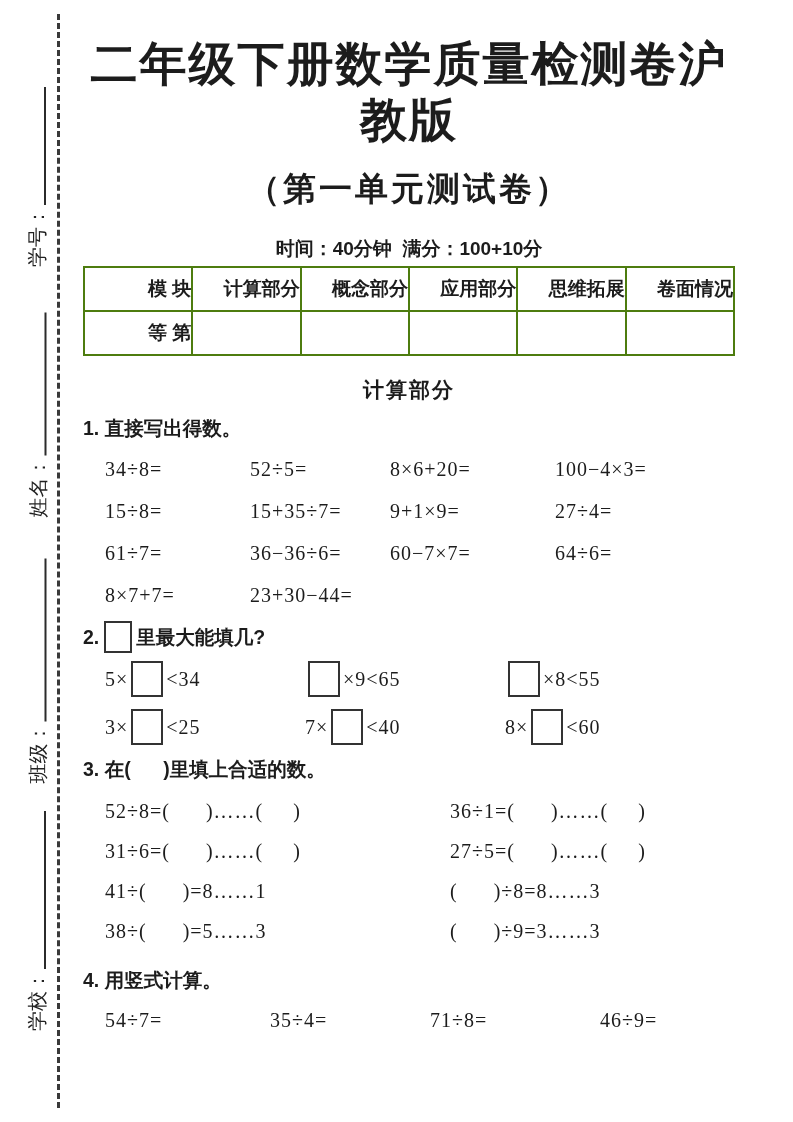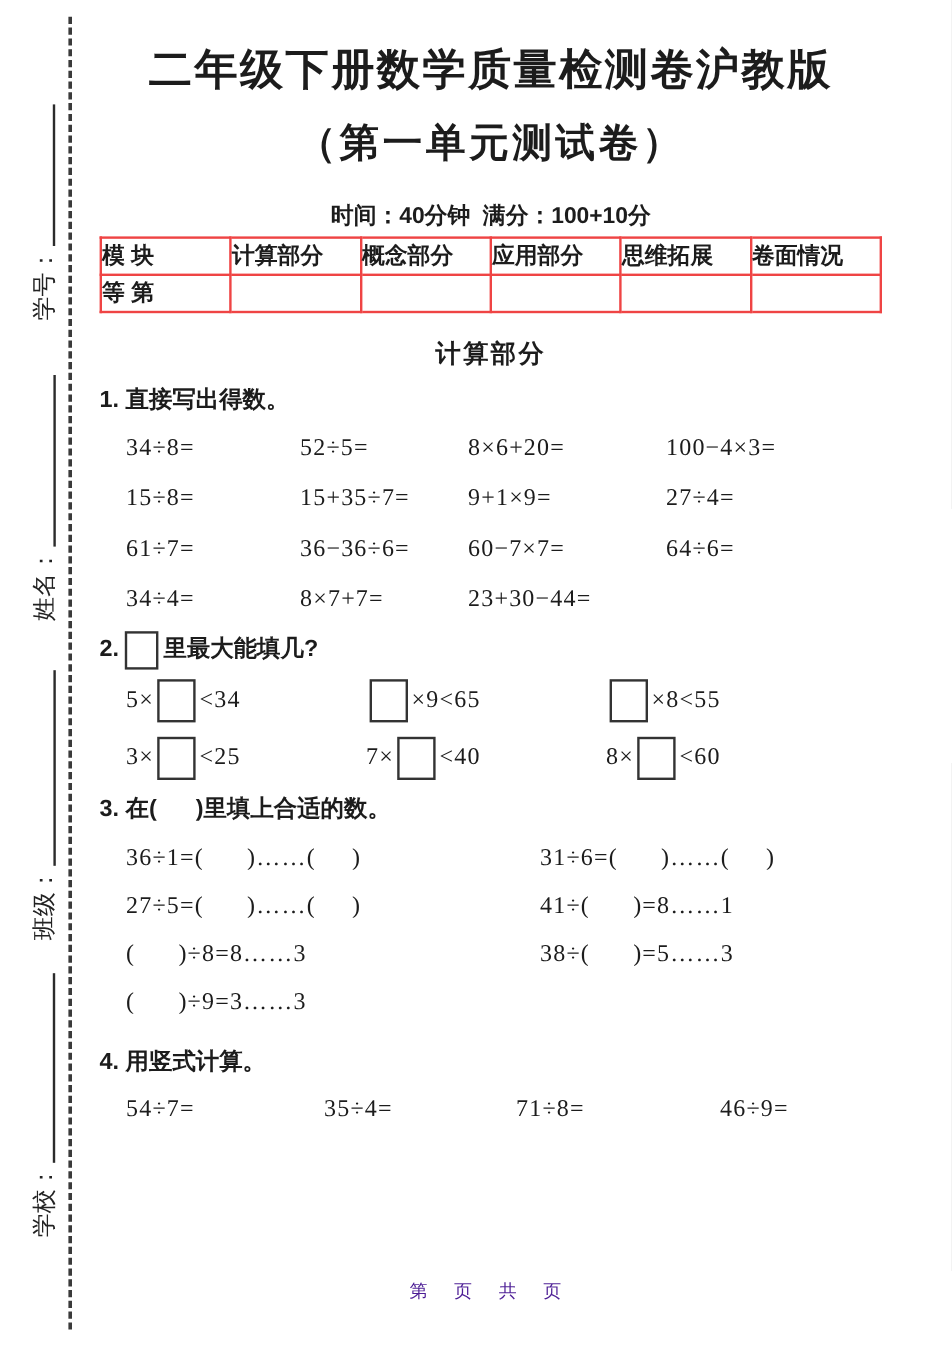--- a/index.html
+++ b/index.html
@@ -40,21 +40,21 @@
   }
   
   .content {
     position: absolute;
     left: 83px; top: 0;
     width: 652px;
   }
   .title {
     margin-top: 36px;
     text-align: center;
-    font-size: 36px;
+    font-size: 47px;
     font-weight: bold;
     letter-spacing: 2px;
     line-height: 1.2;
   }
   .subtitle {
     margin-top: 20px;
     text-align: center;
     font-size: 33px;
     font-weight: bold;
     letter-spacing: 3px;
@@ -67,23 +67,23 @@
     font-weight: bold;
     white-space: pre;
   }
   table.score {
     margin-top: 4px;
     width: 100%;
     border-collapse: collapse;
     table-layout: fixed;
   }
   table.score th, table.score td {
-    border: 2px solid #ef4444;
-    height: 31px;
-    text-align: left;
+    border: 2px solid #4d7c0f;
+    height: 44px;
+    text-align: right;
     vertical-align: middle;
     font-size: 19px;
     font-weight: bold;
     white-space: pre;
   }
   .section-heading {
     margin-top: 20px;
     text-align: center;
     font-size: 21px;
     font-weight: bold;
@@ -194,21 +194,20 @@
       <div class="cell math">8×6+20=</div>
       <div class="cell math">100−4×3=</div>
       <div class="cell math">15÷8=</div>
       <div class="cell math">15+35÷7=</div>
       <div class="cell math">9+1×9=</div>
       <div class="cell math">27÷4=</div>
       <div class="cell math">61÷7=</div>
       <div class="cell math">36−36÷6=</div>
       <div class="cell math">60−7×7=</div>
       <div class="cell math">64÷6=</div>
-      <div class="cell math">34÷4=</div>
       <div class="cell math">8×7+7=</div>
       <div class="cell math">23+30−44=</div>
     </div>
 
     <div class="q-label q2-head">
       <span>2.</span>
       <span class="fill-box small"></span>
       <span>里最大能填几?</span>
     </div>
     <div class="grid q2-grid">
@@ -227,20 +226,21 @@
       <div class="cell math">
         <span>7×</span><span class="fill-box"></span><span>&lt;40</span>
       </div>
       <div class="cell math">
         <span>8×</span><span class="fill-box"></span><span>&lt;60</span>
       </div>
     </div>
 
     <div class="q-label q3-label">3. 在(      )里填上合适的数。</div>
     <div class="grid q3-grid">
+      <div class="cell math">52÷8=(      )……(     )</div>
       <div class="cell math">36÷1=(      )……(     )</div>
       <div class="cell math">31÷6=(      )……(     )</div>
       <div class="cell math">27÷5=(      )……(     )</div>
       <div class="cell math">41÷(      )=8……1</div>
       <div class="cell math">(      )÷8=8……3</div>
       <div class="cell math">38÷(      )=5……3</div>
       <div class="cell math">(      )÷9=3……3</div>
     </div>
 
     <div class="q-label q4-label">4. 用竖式计算。</div>

